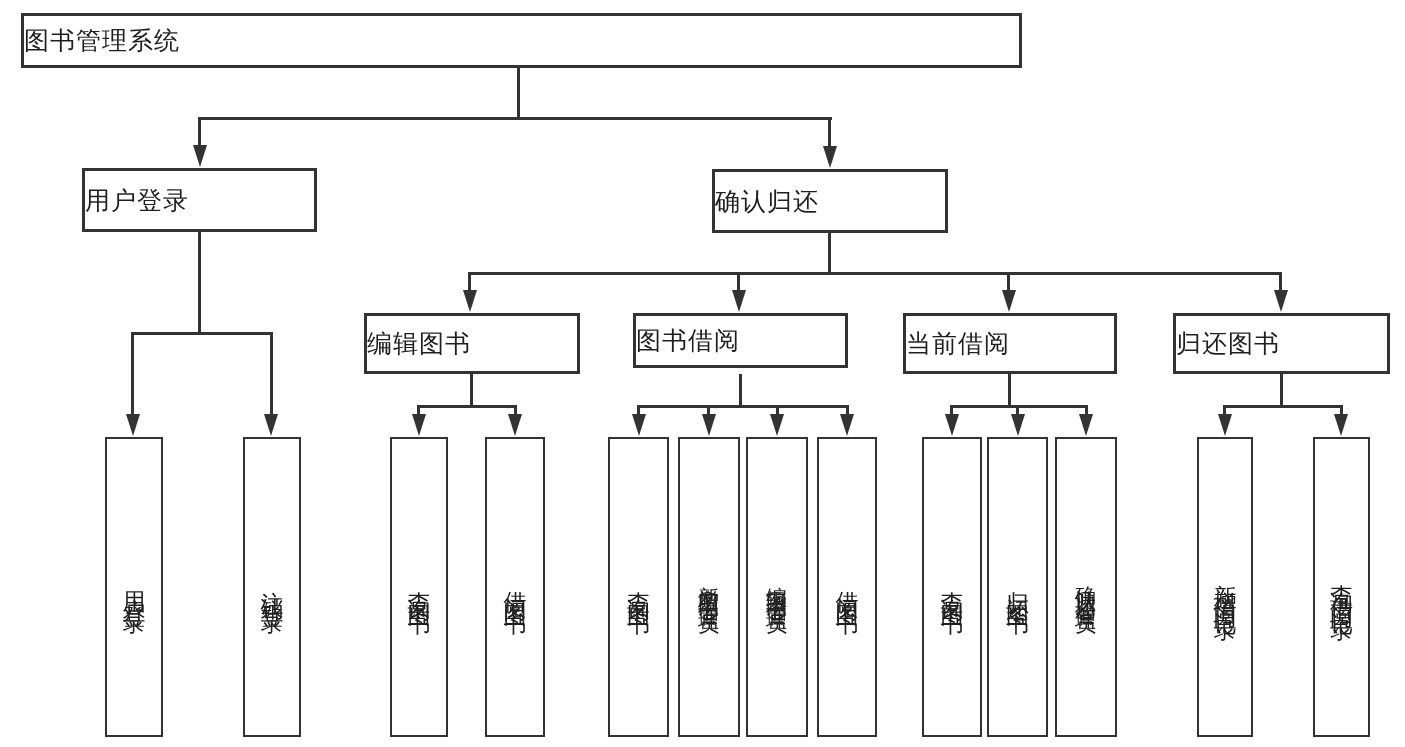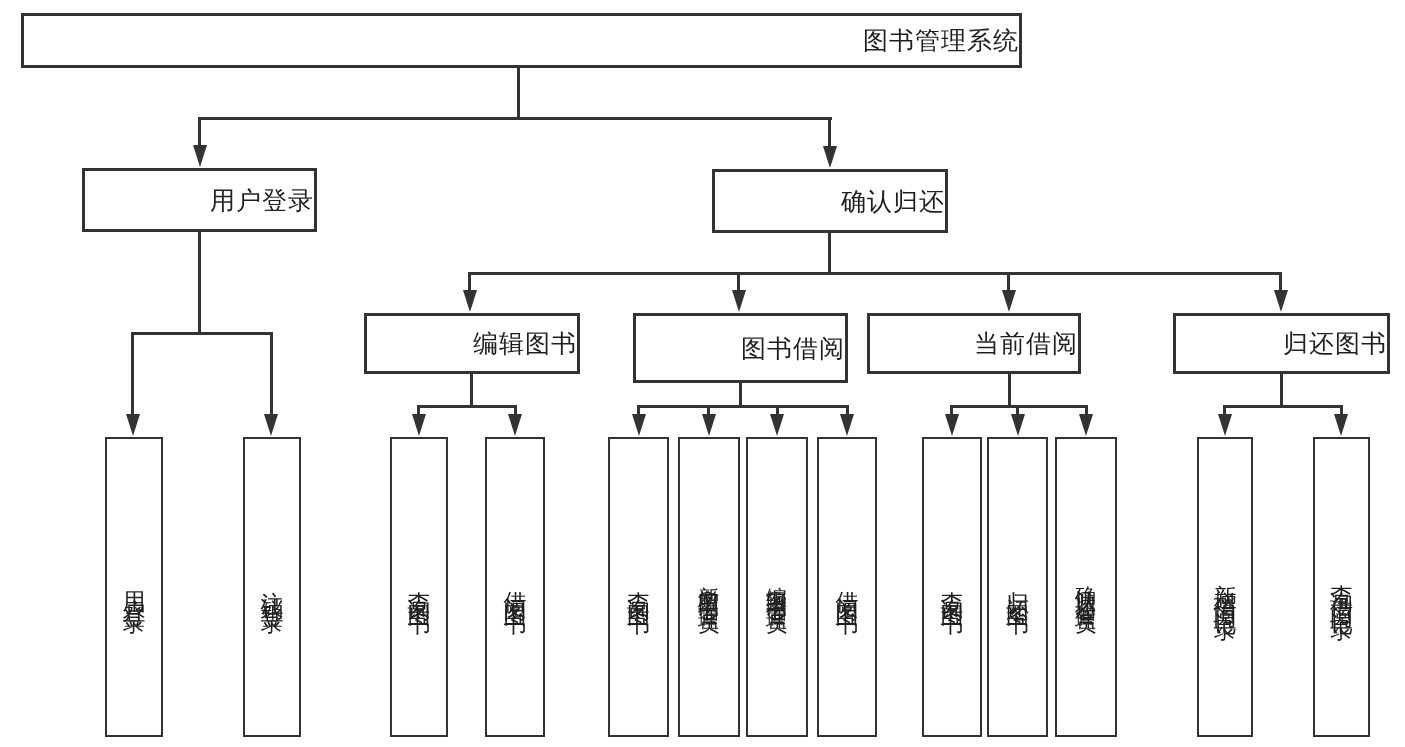--- a/index.html
+++ b/index.html
@@ -2,21 +2,21 @@
 <html><head>
 <meta charset="utf-8">
 <style>
   html,body{margin:0;padding:0;background:#fff;}
   .stage{
     position:relative;width:1405px;height:747px;background:#ffffff;overflow:hidden;
     font-family:"Liberation Sans","DejaVu Sans",sans-serif;color:#1f1f1f;
   }
   .hbox{
     position:absolute;background:#fff;border:3px solid #333;box-sizing:border-box;
-    display:flex;align-items:center;justify-content:flex-end;
+    display:flex;align-items:center;justify-content:flex-start;
     font-size:25px;letter-spacing:1px;color:#1f1f1f;z-index:2;
   }
   .vbox{
     position:absolute;background:#fff;border:2px solid #333;box-sizing:border-box;
     top:437px;height:300px;display:flex;align-items:center;justify-content:center;z-index:2;
   }
   .vtext{
     writing-mode:vertical-rl;text-orientation:mixed;line-height:1;
     font-size:23px;letter-spacing:7px;color:#1f1f1f;white-space:nowrap;
   }
@@ -70,24 +70,24 @@
   <div class="vline" style="left:737px;top:272px;height:20px;"></div>
   <div class="arrow" style="left:732px;top:290px;"></div>
   <div class="vline" style="left:1007px;top:272px;height:20px;"></div>
   <div class="arrow" style="left:1002px;top:290px;"></div>
   <div class="vline" style="left:1279px;top:272px;height:20px;"></div>
   <div class="arrow" style="left:1274px;top:290px;"></div>
 
   <div class="hbox" style="left:364px;top:313px;width:216px;height:61px;">
     <span>编辑图书</span>
   </div>
-  <div class="hbox" style="left:633px;top:313px;width:215px;height:70px;">
+  <div class="hbox" style="left:633px;top:313px;width:215px;height:55px;">
     <span>图书借阅</span>
   </div>
-  <div class="hbox" style="left:867px;top:313px;width:214px;height:61px;">
+  <div class="hbox" style="left:903px;top:313px;width:214px;height:61px;">
     <span>当前借阅</span>
   </div>
   <div class="hbox" style="left:1173px;top:313px;width:217px;height:61px;">
     <span>归还图书</span>
   </div>
 
   <div class="vline" style="left:470px;top:374px;height:34px;"></div>
   <div class="hline" style="left:417px;top:405px;width:100px;"></div>
   <div class="vline" style="left:417px;top:405px;height:14px;"></div>
   <div class="arrow" style="left:412px;top:414px;"></div>

